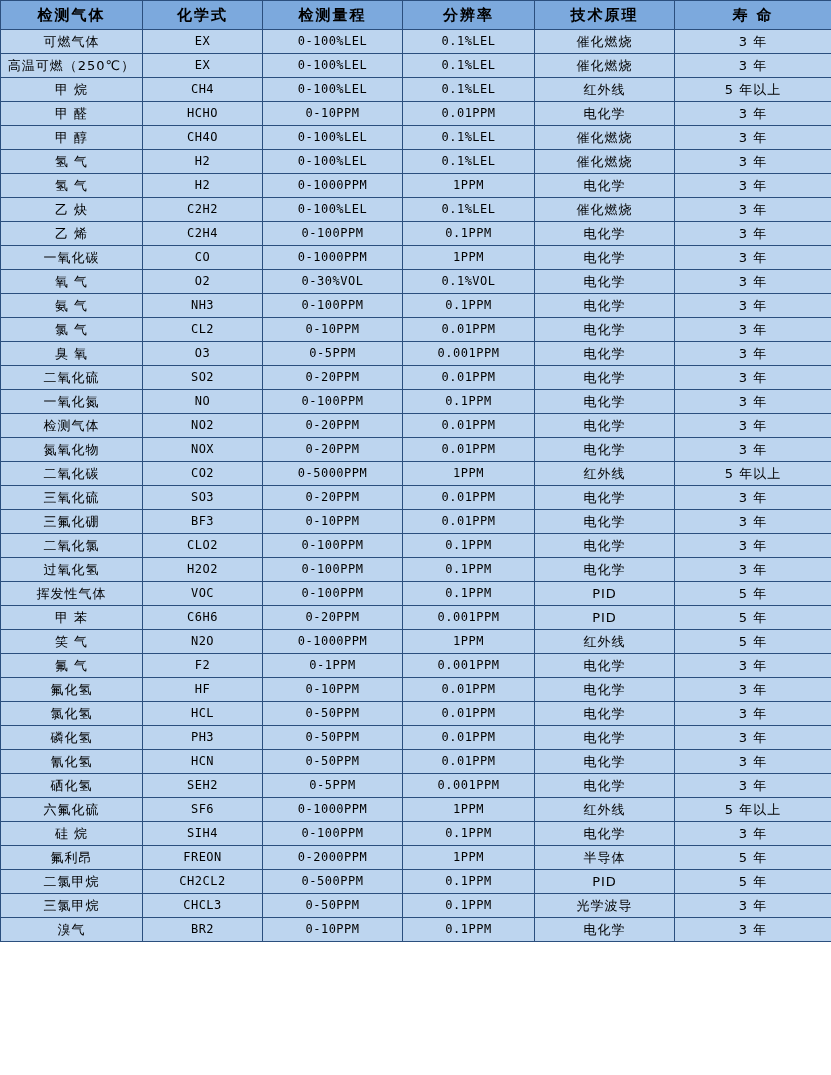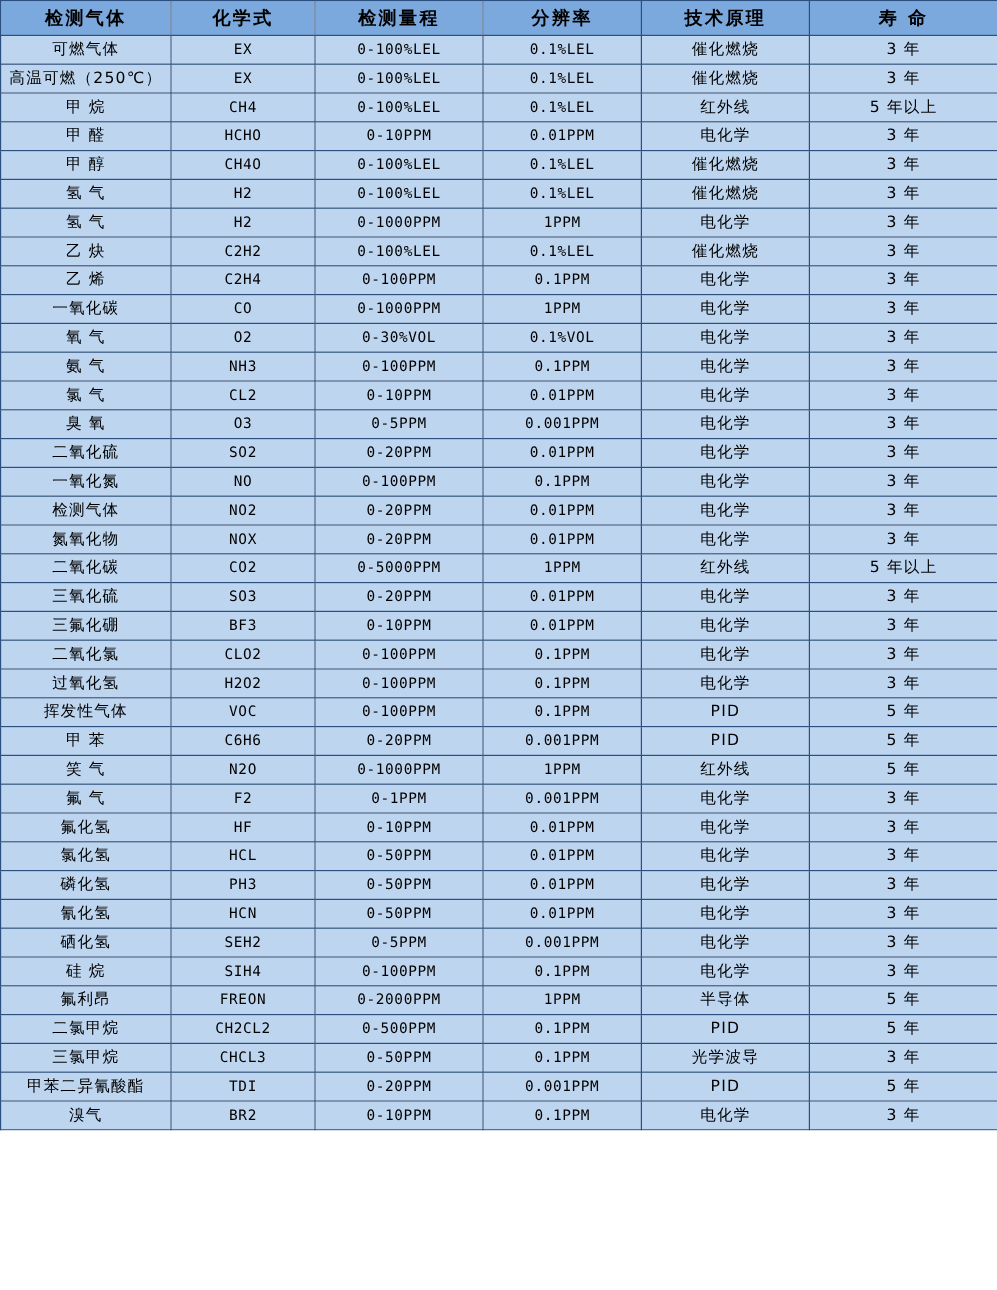--- a/index.html
+++ b/index.html
@@ -327,20 +327,28 @@
       </tr>
       <tr>
         <td class="cn">硒化氢</td>
         <td class="mono">SEH2</td>
         <td class="mono">0-5PPM</td>
         <td class="mono">0.001PPM</td>
         <td class="cn">电化学</td>
         <td class="cn">3 年</td>
       </tr>
       <tr>
+        <td class="cn">六氟化硫</td>
+        <td class="mono">SF6</td>
+        <td class="mono">0-1000PPM</td>
+        <td class="mono">1PPM</td>
+        <td class="cn">红外线</td>
+        <td class="cn">5 年以上</td>
+      </tr>
+      <tr>
         <td class="cn">硅 烷</td>
         <td class="mono">SIH4</td>
         <td class="mono">0-100PPM</td>
         <td class="mono">0.1PPM</td>
         <td class="cn">电化学</td>
         <td class="cn">3 年</td>
       </tr>
       <tr>
         <td class="cn">氟利昂</td>
         <td class="mono">FREON</td>
@@ -357,28 +365,20 @@
         <td class="cn">PID</td>
         <td class="cn">5 年</td>
       </tr>
       <tr>
         <td class="cn">三氯甲烷</td>
         <td class="mono">CHCL3</td>
         <td class="mono">0-50PPM</td>
         <td class="mono">0.1PPM</td>
         <td class="cn">光学波导</td>
         <td class="cn">3 年</td>
-      </tr>
-      <tr>
-        <td class="cn">甲苯二异氰酸酯</td>
-        <td class="mono">TDI</td>
-        <td class="mono">0-20PPM</td>
-        <td class="mono">0.001PPM</td>
-        <td class="cn">PID</td>
-        <td class="cn">5 年</td>
       </tr>
       <tr>
         <td class="cn">溴气</td>
         <td class="mono">BR2</td>
         <td class="mono">0-10PPM</td>
         <td class="mono">0.1PPM</td>
         <td class="cn">电化学</td>
         <td class="cn">3 年</td>
       </tr>
     </tbody>

